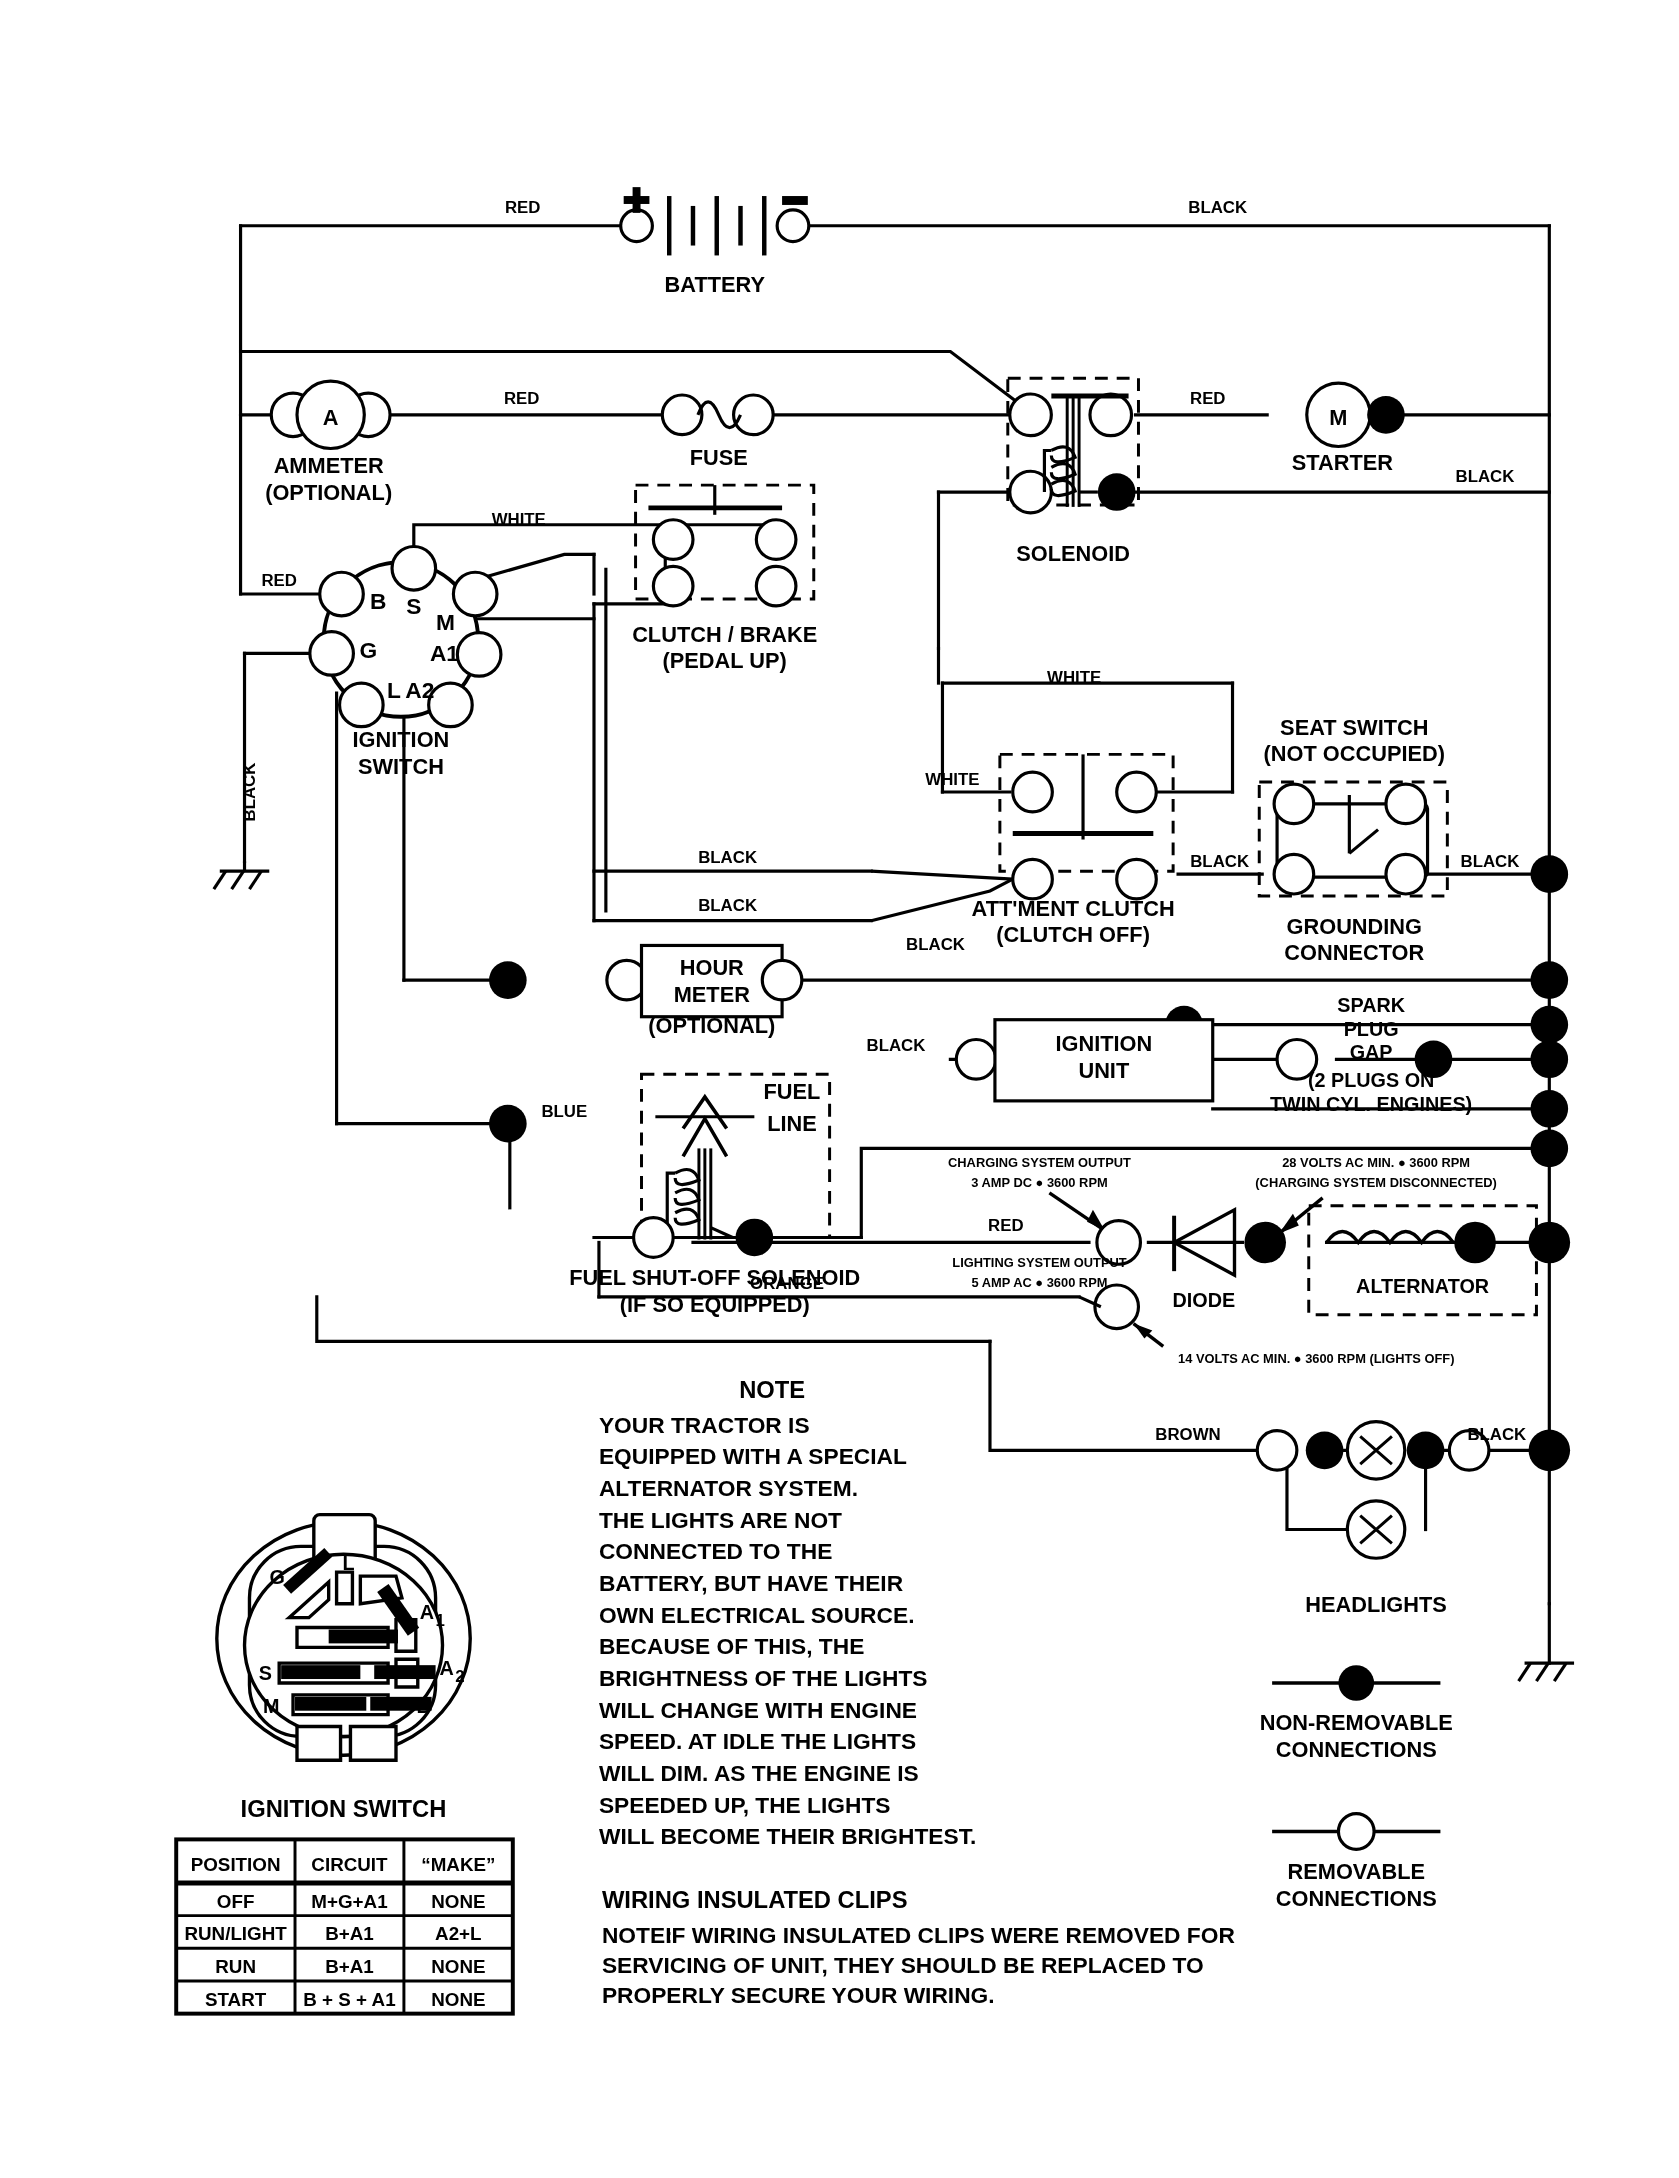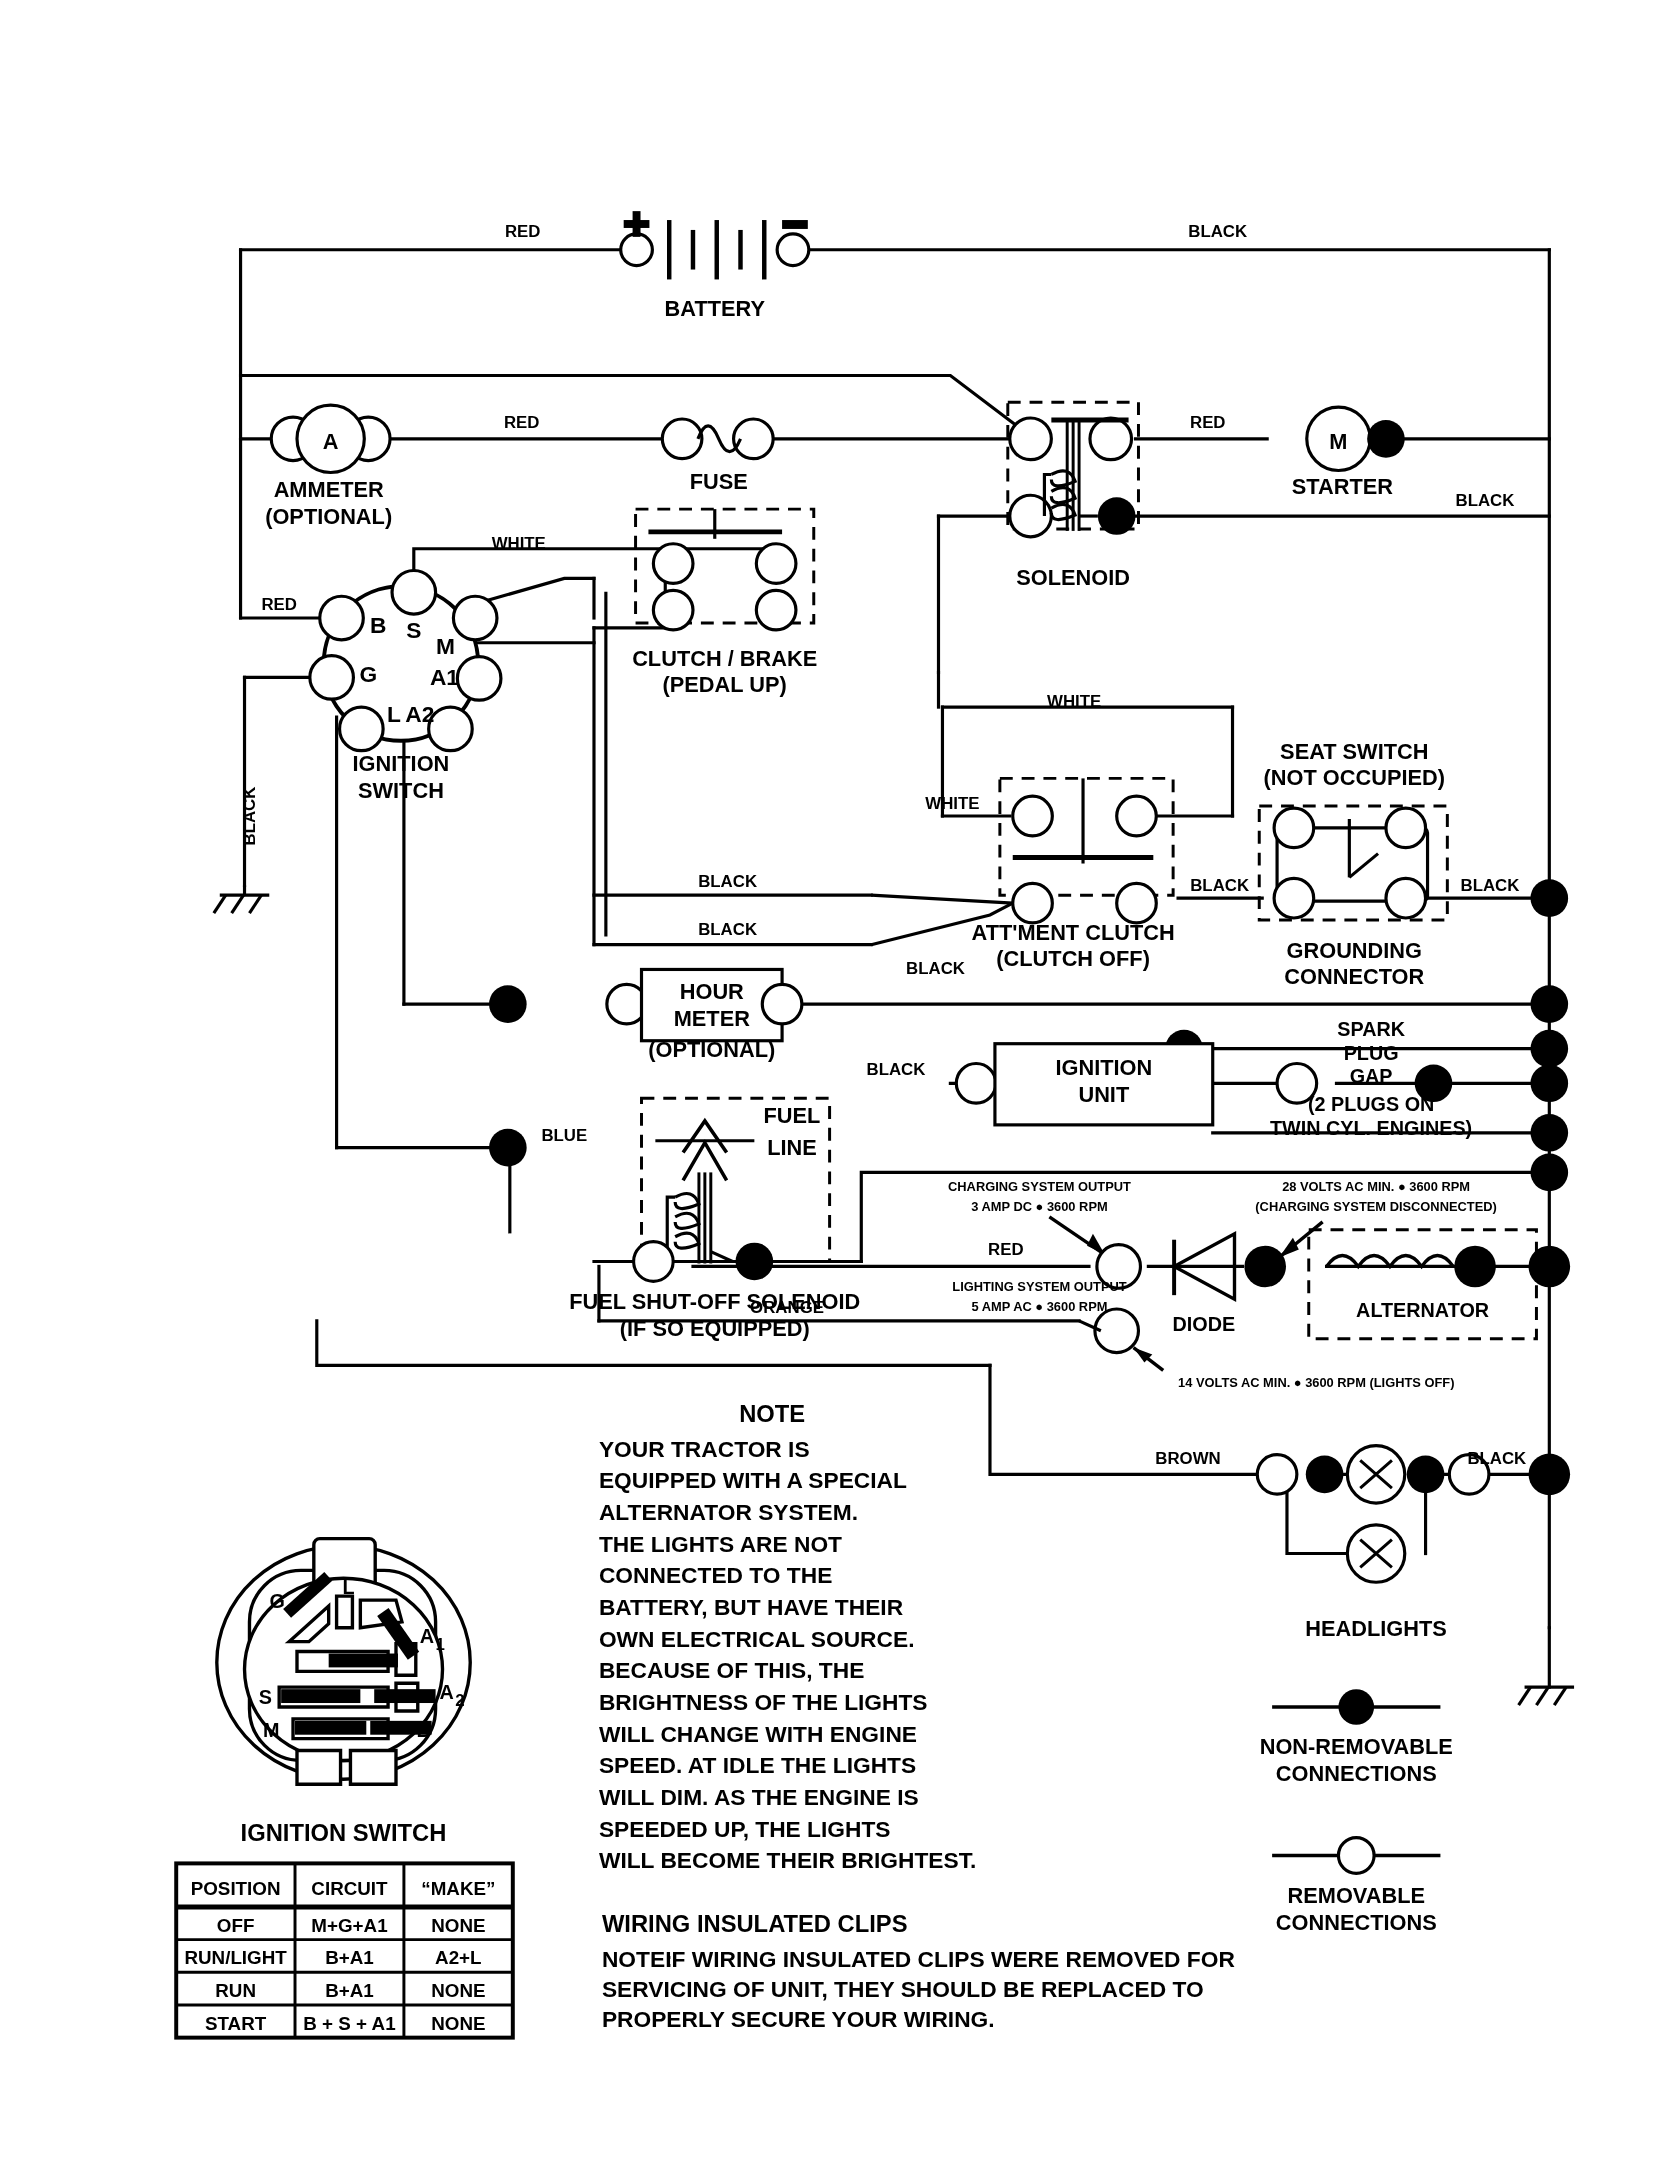--- a/index.html
+++ b/index.html
@@ -1,21 +1,21 @@
 <!DOCTYPE html>
 <html><head>
 <meta charset="utf-8">
 <style>
   html,body{margin:0;padding:0;background:#ffffff;}
   body{
     font-family:"Liberation Sans", sans-serif;
     width:1679px;height:2178px;position:relative;overflow:hidden;
     -webkit-font-smoothing:none;
   }
-  #sheet{position:absolute;left:0;top:0;width:1679px;height:1950px;margin-top:24px;}
+  #sheet{position:absolute;left:0;top:0;width:1679px;height:1950px;}
   svg{display:block;}
   text{font-family:"Liberation Sans", sans-serif;font-weight:bold;fill:#000;}
   .lbl{font-size:17px;}
   .lbl-xs{font-size:13px;}
   .comp{font-size:22px;}
   .comp-sm{font-size:20px;}
   .term{font-size:23px;}
   .note-h{font-size:24px;}
   .note-b{font-size:23px;}
   .tbl{font-size:19px;}

